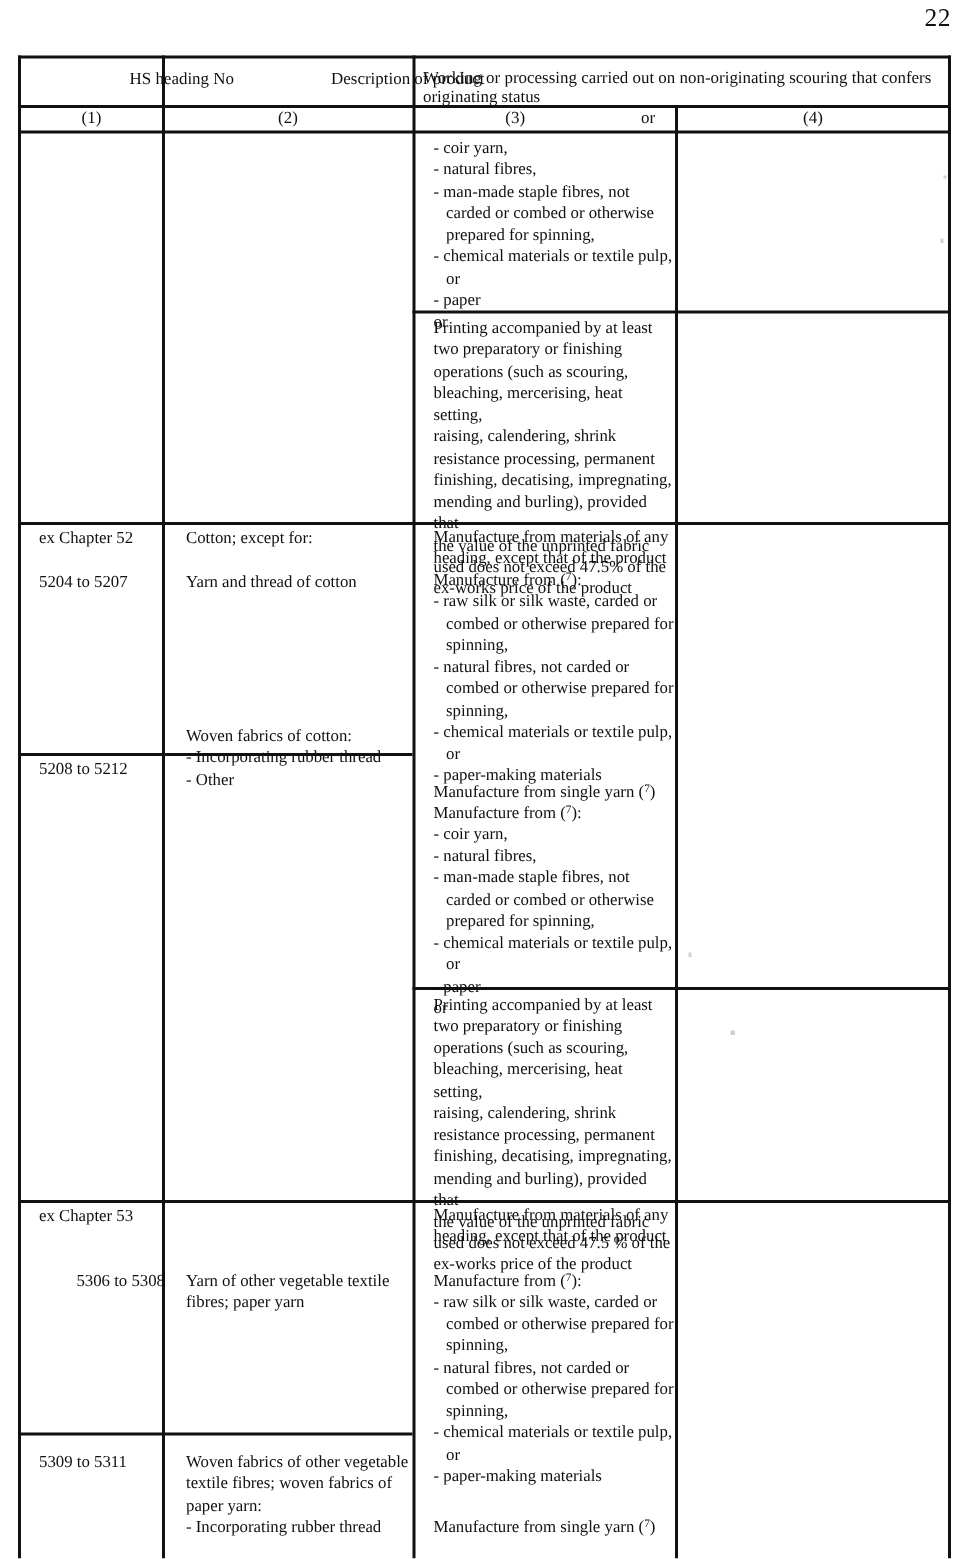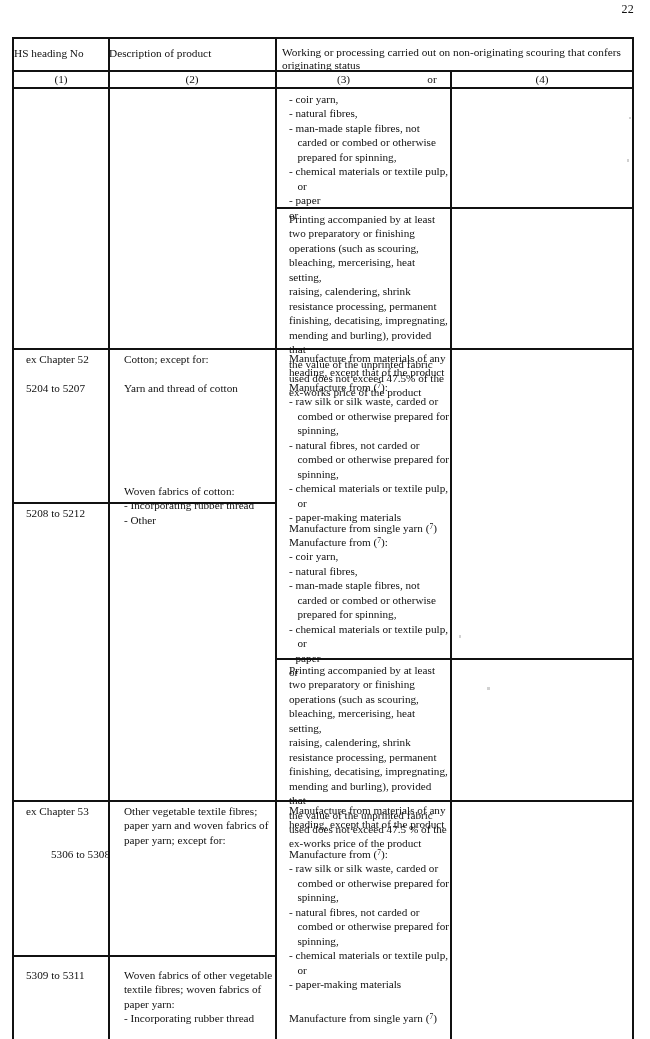--- a/index.html
+++ b/index.html
@@ -14,21 +14,21 @@
     overflow: hidden;
     font-family: "Liberation Serif", "DejaVu Serif", serif;
     color: #101010;
     -webkit-font-smoothing: antialiased;
   }
 
   .page-number {
     position: absolute;
     top: 2px;
     right: 16px;
-    font-size: 12px;
+    font-size: 17px;
     font-weight: 400;
     letter-spacing: 0.3px;
   }
 
   
   .doc-table {
     position: absolute;
     left: 12px;
     top: 37px;
     width: 622px;
@@ -57,21 +57,21 @@
   .hr-full { left: 0; width: 622px; }
   .hr-34   { left: 263px; width: 359px; }
   .hr-12   { left: 0; width: 263px; }
 
   
   .hdr-cell {
     position: absolute;
     font-size: 11.3px;
     line-height: 12.6px;
   }
-  .hdr-center { text-align: left; }
+  .hdr-center { text-align: right; margin-left: 48px; }
 
   .num-row {
     position: absolute;
     font-size: 11.3px;
     text-align: center;
   }
 
   
   .cell {
     position: absolute;
@@ -206,29 +206,28 @@
 raising, calendering, shrink
 resistance processing, permanent
 finishing, decatising, impregnating,
 mending and burling), provided that
 the value of the unprinted fabric
 used does not exceed 47.5 % of the
 ex-works price of the product</div>
 
   <div class="cell cell-c1" style="top:767px;">ex Chapter 53</div>
 
-  <div class="cell cell-c2" style="top:767px;">Other vegetable textile fibres;
-paper yarn and woven fabrics of
-paper yarn; except for:</div>
 
   <div class="cell cell-c3" style="top:766px;">Manufacture from materials of any
 heading, except that of the product</div>
 
   <div class="cell cell-c1" style="top:810px;text-align:right;">5306 to 5308</div>
 
+  <div class="cell cell-c2" style="top:810px;">Yarn of other vegetable textile
+fibres; paper yarn</div>
 
   <div class="cell cell-c3" style="top:810px;"><span>Manufacture from (</span><sup>7</sup><span>):
 - raw silk or silk waste, carded or
    combed or otherwise prepared for
    spinning,
 - natural fibres, not carded or
    combed or otherwise prepared for
    spinning,
 - chemical materials or textile pulp,
    or

